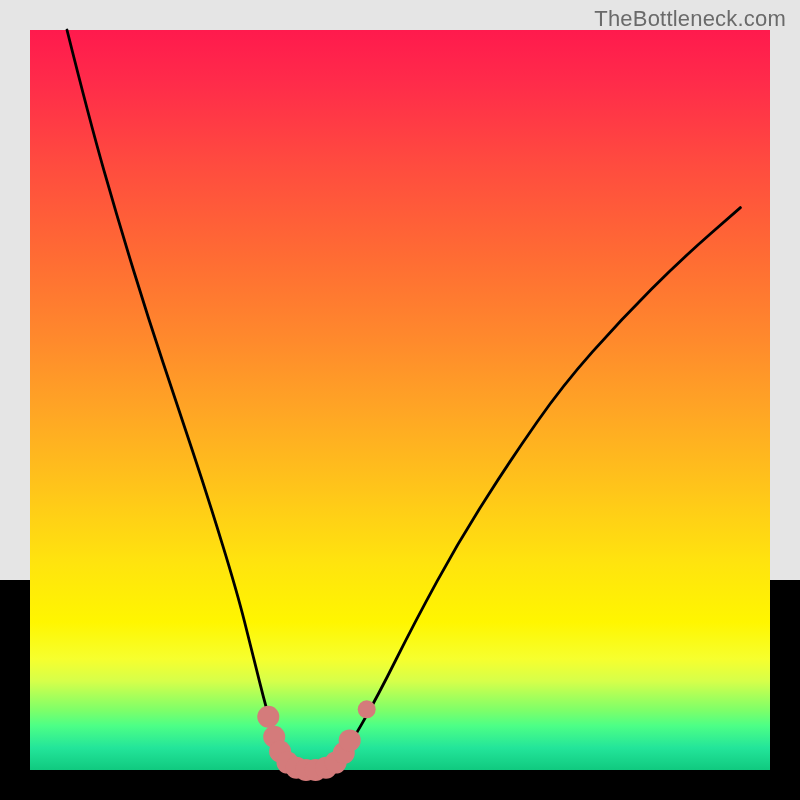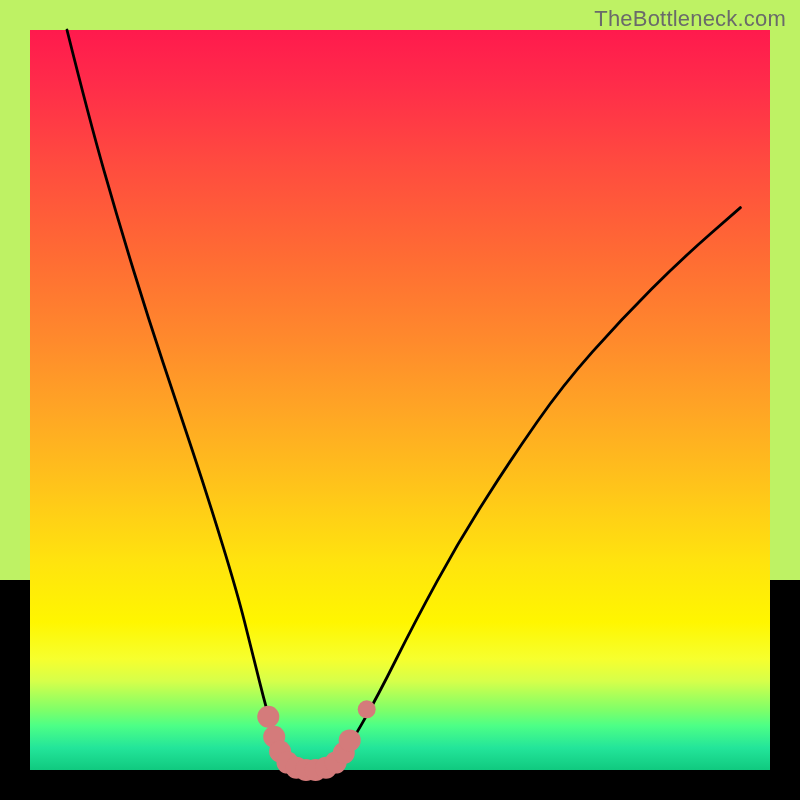--- a/index.html
+++ b/index.html
@@ -8,21 +8,21 @@
     width: 800px;
     height: 800px;
     background: #000;
     font-family: Arial, Helvetica, sans-serif;
     overflow: hidden;
   }
   .outer {
     position: relative;
     width: 800px;
     height: 580px;
-    background: #bef264;
+    background: #e5e5e5;
   }
   .watermark {
     position: absolute;
     top: 6px;
     right: 14px;
     color: #6a6a6a;
     font-size: 22px;
     font-weight: 400;
     letter-spacing: 0.2px;
     z-index: 10;

